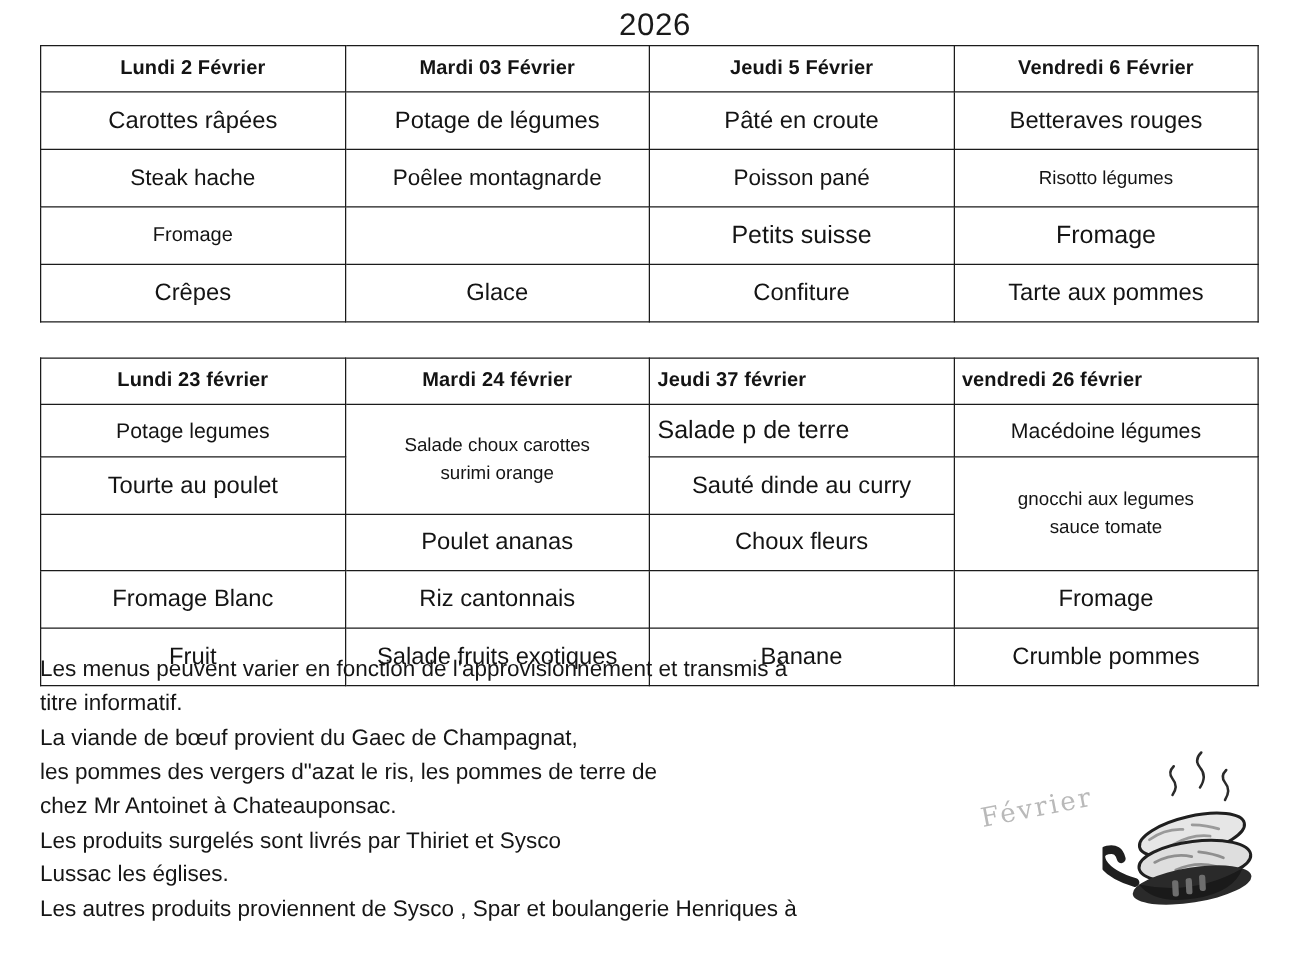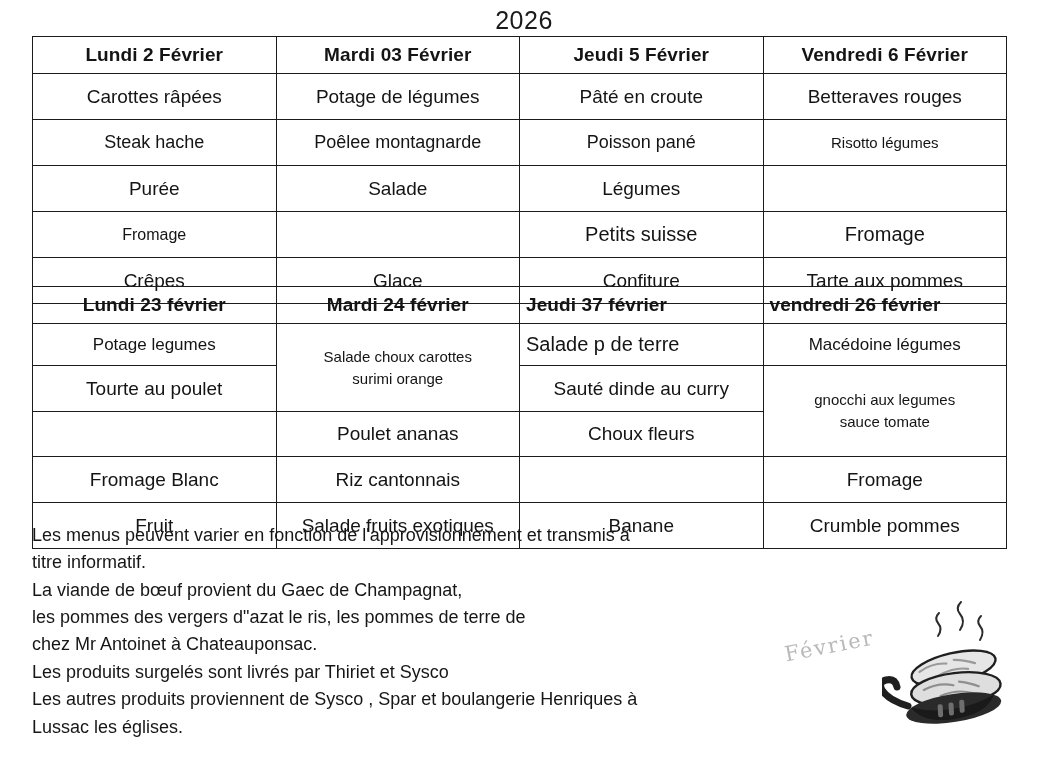--- a/index.html
+++ b/index.html
@@ -53,21 +53,21 @@
     border: 1.6px solid #1b1b1b;
     text-align: center;
     vertical-align: middle;
     padding: 2px 6px;
     color: #141414;
   }
 
   .menu-table thead td,
   .day-head {
     font-weight: bold;
-    font-size: 19px;
+    font-size: 16px;
     height: 32px;
     letter-spacing: 0.1px;
   }
 
   
   #table-week-1 td.r-entree   { height: 41px; font-size: 19px; }
   #table-week-1 td.r-plat     { height: 41px; font-size: 18px; }
   #table-week-1 td.r-garniture{ height: 41px; font-size: 19px; }
   #table-week-1 td.r-laitage  { height: 41px; font-size: 16px; }
   #table-week-1 td.r-dessert  { height: 41px; font-size: 19px; }
@@ -152,26 +152,20 @@
         <td class="r-entree">Pâté en croute</td>
         <td class="r-entree">Betteraves rouges</td>
       </tr>
       <tr>
         <td class="r-plat">Steak hache</td>
         <td class="r-plat">Poêlee montagnarde</td>
         <td class="r-plat">Poisson pané</td>
         <td class="r-plat cell-small">Risotto  légumes</td>
       </tr>
       <tr>
-        <td class="r-garniture">Purée</td>
-        <td class="r-garniture">Salade</td>
-        <td class="r-garniture">Légumes</td>
-        <td class="r-garniture"></td>
-      </tr>
-      <tr>
         <td class="r-laitage">Fromage</td>
         <td class="r-laitage"></td>
         <td class="r-laitage cell-big">Petits suisse</td>
         <td class="r-laitage cell-big">Fromage</td>
       </tr>
       <tr>
         <td class="r-dessert">Crêpes</td>
         <td class="r-dessert">Glace</td>
         <td class="r-dessert">Confiture</td>
         <td class="r-dessert">Tarte aux pommes</td>
@@ -234,22 +228,22 @@
     </tbody>
   </table>
 
   <div class="notes">
     <p>Les menus peuvent varier  en fonction de l'approvisionnement et transmis  à</p>
     <p>titre informatif.</p>
     <p>La viande de bœuf provient du Gaec de Champagnat,</p>
     <p> les pommes des vergers d"azat le ris, les pommes de terre de</p>
     <p>chez Mr Antoinet à Chateauponsac.</p>
     <p>Les produits surgelés sont livrés par Thiriet et Sysco</p>
+    <p>Lussac les églises.</p>
     <p>Les autres produits proviennent de Sysco ,  Spar et boulangerie Henriques à</p>
-    <p>Lussac les églises.</p>
   </div>
 
   <div class="decoration">
     <div class="deco-word">Février</div>
     <svg class="deco-art" width="150" height="128" viewBox="0 0 150 128">
 
       <g fill="none" stroke="#2b2b2b" stroke-width="2" stroke-linecap="round">
         <path d="M56 38 q5 -7 0 -13 q-4 -5 1 -10"></path>
         <path d="M78 32 q6 -9 0 -16 q-5 -6 1 -12"></path>
         <path d="M98 42 q5 -8 0 -14 q-4 -5 1 -10"></path>

